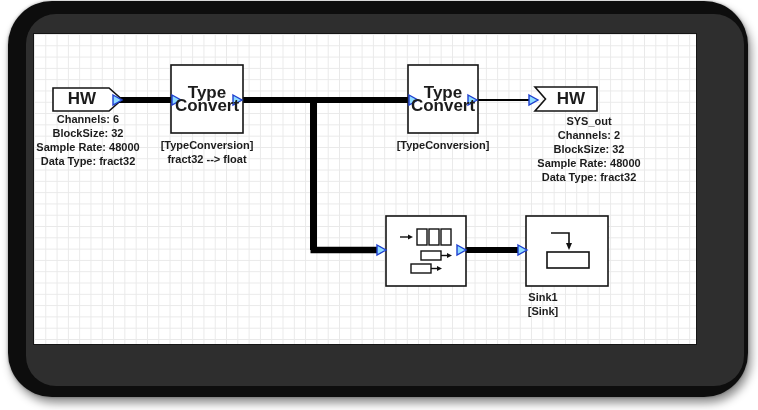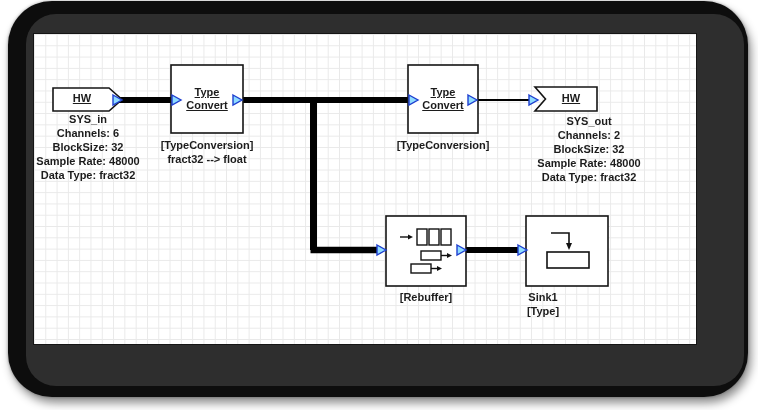--- a/index.html
+++ b/index.html
@@ -9,22 +9,22 @@
     background:#0d0d0d;box-shadow:3px 6px 10px rgba(0,0,0,0.45), 0 0 3px rgba(0,0,0,0.35);}
   .frame-inner{position:absolute;left:18px;top:13px;width:718px;height:372px;border-radius:30px;
     background:#2e2e2e;}
   .canvas{position:absolute;left:33px;top:33px;width:662px;height:310px;background:#ffffff;
     border:1px solid #151515;
     background-image:
       linear-gradient(to right, #e9e9e9 1px, transparent 1px),
       linear-gradient(to bottom, #e9e9e9 1px, transparent 1px);
     background-size:11.3px 11.3px;}
   svg.wires{position:absolute;left:0;top:0;width:758px;height:410px;}
-  .blocktitle{position:absolute;font-size:11px;font-weight:bold;color:#1c1c1c;
-    text-align:center;line-height:13px;white-space:pre;text-decoration:underline;}
+  .blocktitle{position:absolute;font-size:17px;font-weight:bold;color:#1c1c1c;
+    text-align:center;line-height:13px;white-space:pre;}
   .labelstack{position:absolute;width:160px;font-size:11px;font-weight:bold;color:#1c1c1c;
     text-align:center;line-height:14px;white-space:nowrap;}
 </style>
 </head>
 <body>
 
 <div class="stage">
   <div class="frame">
     <div class="frame-inner"></div>
   </div>
@@ -77,21 +77,20 @@
       <rect x="547" y="252" width="42" height="16"></rect>
     </g>
   </svg>
 
   <div class="blocktitle" style="left:53px;top:92px;width:58px;">HW</div>
   <div class="blocktitle" style="left:171px;top:86px;width:72px;"><span>Type</span><br><span>Convert</span></div>
   <div class="blocktitle" style="left:408px;top:86px;width:70px;"><span>Type</span><br><span>Convert</span></div>
   <div class="blocktitle" style="left:545px;top:92px;width:52px;">HW</div>
 
   <div class="labelstack" style="left:8px;top:112px;">
-    <div>SYS_in</div>
     <div>Channels: 6</div>
     <div>BlockSize: 32</div>
     <div>Sample Rate: 48000</div>
     <div>Data Type: fract32</div>
   </div>
 
   <div class="labelstack" style="left:127px;top:138px;">
     <div>[TypeConversion]</div>
     <div>fract32 --&gt; float</div>
   </div>
@@ -102,20 +101,19 @@
 
   <div class="labelstack" style="left:486px;top:114px;margin-left:23px;">
     <div>SYS_out</div>
     <div>Channels: 2</div>
     <div>BlockSize: 32</div>
     <div>Sample Rate: 48000</div>
     <div>Data Type: fract32</div>
   </div>
 
   <div class="labelstack" style="left:346px;top:290px;">
-    <div>[Rebuffer]</div>
   </div>
 
   <div class="labelstack" style="left:463px;top:290px;">
     <div>Sink1</div>
-    <div>[Type]</div>
+    <div>[Sink]</div>
   </div>
 </div>
 
 </body></html>

